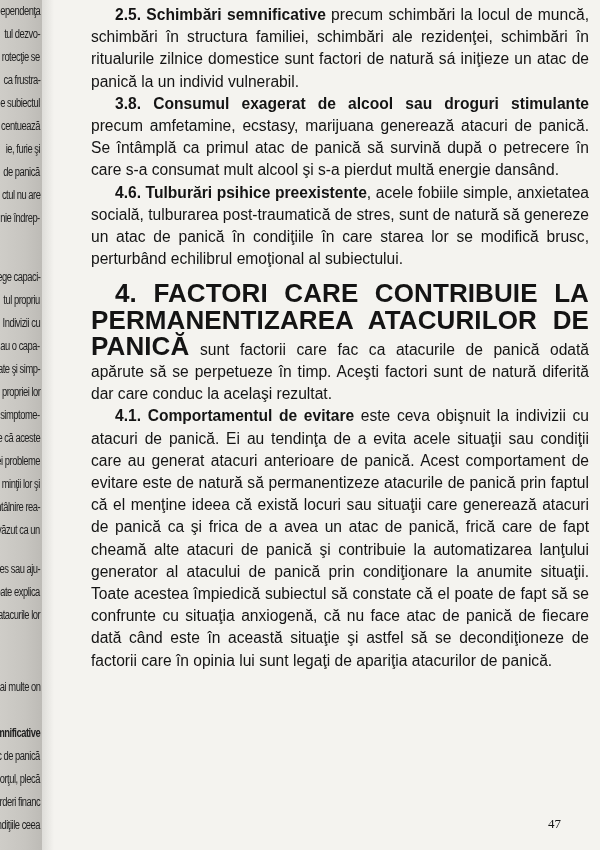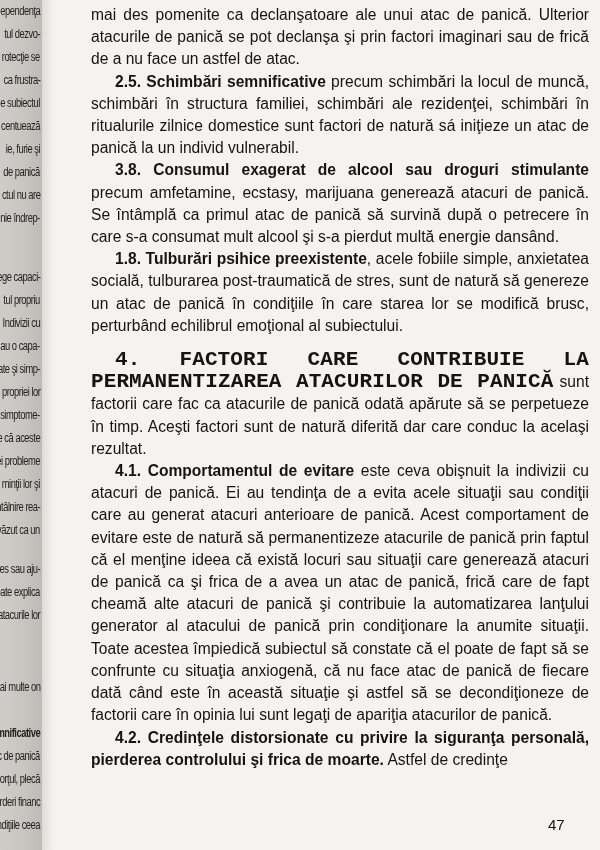--- a/index.html
+++ b/index.html
@@ -63,31 +63,30 @@
       margin: 0;
       text-align: justify;
       text-align-last: left;
     }
     .page p.indent { text-indent: 24px; }
     .page b { font-weight: bold; }
     .section-head {
       margin-top: 12px !important;
     }
     .section-head .big {
-      font-size: 21px;
+      font-size: 26px;
       font-weight: bold;
       letter-spacing: 0.1px;
-      font-family: Liberation Mono, monospace;
     }
     .page-number {
       position: absolute;
       left: 548px;
       top: 816px;
-      font-family: Liberation Sans, sans-serif;
-      font-size: 15px;
+      font-family: Liberation Serif, serif;
+      font-size: 13px;
       color: #141414;
     }
   </style>
 </head>
 <body>
 
 <div class="spread">
 
   <div class="left-page" id="left-page">
       <div class="ln" style="top: 4px;">ependenţa</div>
@@ -119,44 +118,38 @@
       <div class="ln b" style="top: 726px;">emnificative</div>
       <div class="ln" style="top: 749px;">ac de panică</div>
       <div class="ln" style="top: 772px;">vorţul, plecă</div>
       <div class="ln" style="top: 795px;">erderi financ</div>
       <div class="ln" style="top: 818px;">condiţiile ceea</div>
     </div>
   <div class="gutter-shadow"></div>
 
   <div class="page">
 
-    <p>
-      <span>mai des pomenite ca declanşatoare ale unui atac de panică. Ulterior atacurile de panică se pot declanşa şi prin factori imaginari sau de fri­că de a nu face un astfel de atac.</span>
-    </p>
 
     <p class="indent">
       <b>2.5. Schimbări semnificative</b><span> precum schimbări la locul de muncă, schimbări în structura familiei, schimbări ale rezidenţei, schimbări în ritualurile zilnice domestice sunt factori de natură sá iniţieze un atac de panică la un individ vulnerabil.</span>
     </p>
 
     <p class="indent">
       <b>3.8. Consumul exagerat de alcool sau droguri stimulante</b><span> precum amfetamine, ecstasy, marijuana generează atacuri de pani­că. Se întâmplă ca primul atac de panică să survină după o petrece­re în care s-a consumat mult alcool şi s-a pierdut multă energie dan­sând.</span>
     </p>
 
     <p class="indent">
-      <b>1.8. Tulburări psihice preexistente</b><span>, acele fobiile simple, anxietatea socială, tulburarea post-traumatică de stres, sunt de na­tură să genereze un atac de panică în condiţiile în care starea lor se modifică brusc, perturbând echilibrul emoţional al subiectului.</span>
+      <b>4.6. Tulburări psihice preexistente</b><span>, acele fobiile simple, anxietatea socială, tulburarea post-traumatică de stres, sunt de na­tură să genereze un atac de panică în condiţiile în care starea lor se modifică brusc, perturbând echilibrul emoţional al subiectului.</span>
     </p>
 
     <p class="indent section-head" style="margin-top:22px;">
       <span class="big">4. FACTORI CARE CONTRIBUIE LA PERMANENTI­ZAREA ATACURILOR DE PANICĂ</span><span> sunt factorii care fac ca atacurile de panică odată apărute să se perpetueze în timp. Aceşti factori sunt de natură diferită dar care conduc la acelaşi rezultat.</span>
     </p>
 
     <p class="indent">
       <b>4.1. Comportamentul de evitare</b><span> este ceva obişnuit la indivizii cu atacuri de panică. Ei au tendinţa de a evita acele situaţii sau condiţii care au generat atacuri anterioare de panică. Acest comportament de evitare este de natură să permanentizeze atacurile de panică prin fap­tul că el menţine ideea că există locuri sau situaţii care generează ata­curi de panică ca şi frica de a avea un atac de panică, frică care de fapt cheamă alte atacuri de panică şi contribuie la automatizarea lanţului generator al atacului de panică prin condiţionare la anumite situaţii. Toate acestea împiedică subiectul să constate că el poate de fapt să se confrunte cu situaţia anxiogenă, că nu face atac de panică de fieca­re dată când este în această situaţie şi astfel să se decondiţioneze de factorii care în opinia lui sunt legaţi de apariţia atacurilor de panică.</span>
     </p>
 
-    <p class="indent">
-      <b>4.2. Credinţele distorsionate cu privire la siguranţa perso­nală, pierderea controlului şi frica de moarte.</b><span> Astfel de credinţe</span>
-    </p>
 
   </div>
 
   <div class="page-number">47</div>
 </div>
 
 </body></html>

